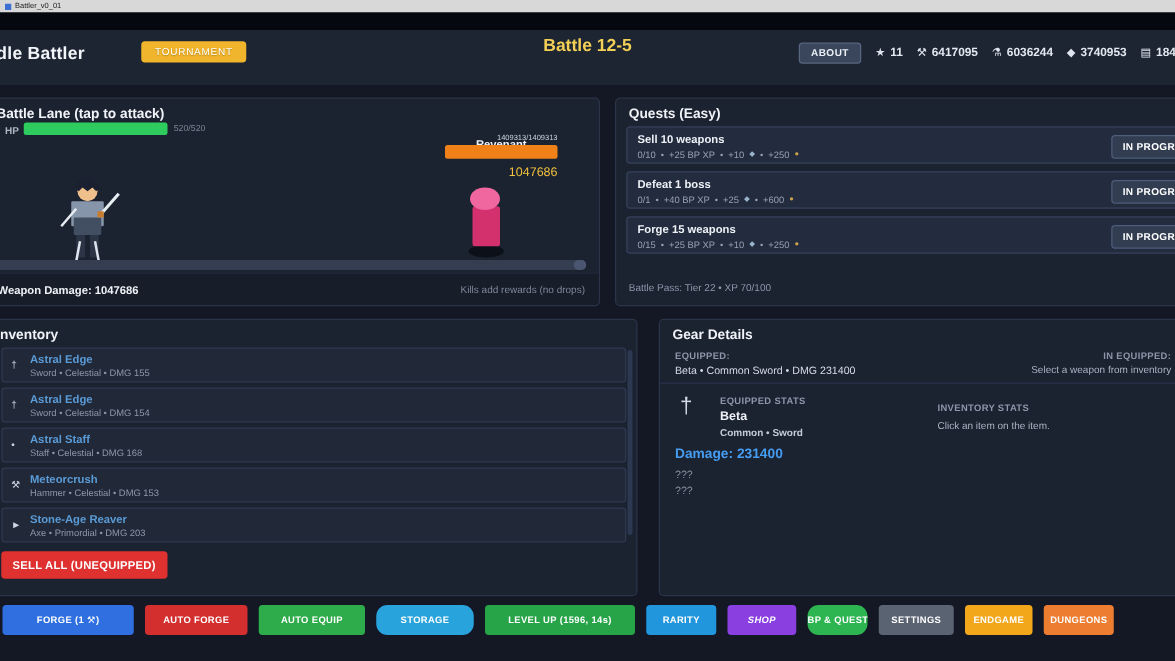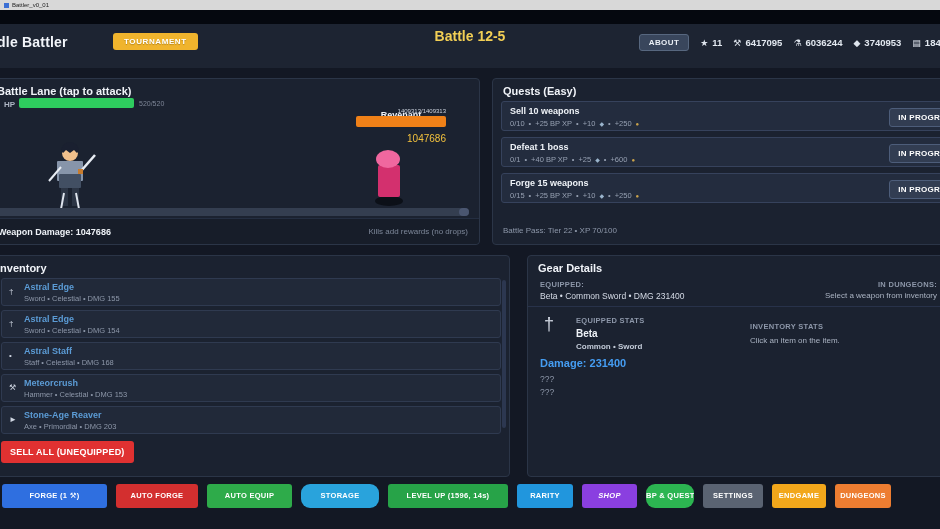--- a/index.html
+++ b/index.html
@@ -8,21 +8,21 @@
 
   
   .titlebar { position:absolute; top:0; left:0; right:0; height:10px; background:#d8d8d8; display:flex; align-items:center; gap:3px; padding-left:4px; }
   .tbicon { width:5px; height:5px; background:#3b6fd4; }
   .tbtext { font-size:6px; color:#222; }
   .topstrip { position:absolute; top:10px; left:0; right:0; height:14px; background:#05080f; }
 
   
   .header { position:absolute; top:24px; left:0; width:940px; height:44px; background:#1d2432; }
   .app-title { position:absolute; left:-7px; top:10px; font-size:14px; font-weight:bold; color:#f2f5fa; letter-spacing:0.2px; }
-  .tournament { position:absolute; left:113px; top:9px; height:17px; padding:0 11px; background:#f0b42d; border-radius:3px; color:#fff; font-size:8px; font-weight:bold; line-height:17px; letter-spacing:0.6px; text-shadow:0 1px 1px rgba(0,0,0,.25); }
+  .tournament { position:absolute; left:113px; top:9px; height:17px; padding:0 11px; background:#f0b42d; border-radius:3px; color:#fff; font-size:8px; font-weight:normal; line-height:17px; letter-spacing:0.6px; text-shadow:0 1px 1px rgba(0,0,0,.25); }
   .battle-center { position:absolute; left:0; right:0; top:4px; text-align:center; }
   .battle-name { font-size:14px; font-weight:bold; color:#f2cf55; }
   .forge-level { font-size:9px; font-weight:bold; color:#459df2; margin-top:2px; }
   .header-right { position:absolute; right:-6px; top:10px; display:flex; align-items:center; gap:11px; }
   .about-btn { background:#39465c; border:1px solid #57677f; border-radius:3px; padding:3px 9px; font-size:8px; font-weight:bold; color:#eaeff5; letter-spacing:0.4px; }
   .res { display:flex; align-items:center; gap:4px; font-size:9.5px; font-weight:bold; color:#e2e8f0; }
   .res .ric { font-size:9px; color:#dfe5ee; }
 
   
   .panel { position:absolute; background:#1b2230; border:1px solid #2b3547; border-radius:4px; }
@@ -266,21 +266,21 @@
 
     </div>
     <div class="inv-scrollbar"></div>
     <div class="sell-all">SELL ALL (UNEQUIPPED)</div>
   </div>
 
   <div class="panel" id="gear-panel">
     <div class="panel-title">Gear Details</div>
     <div class="eq-label">EQUIPPED:</div>
     <div class="eq-summary">Beta • Common Sword • DMG 231400</div>
-    <div class="ininv-label">IN DUNGEONS:</div>
+    <div class="ininv-label">IN EQUIPPED:</div>
     <div class="ininv-hint">Select a weapon from inventory</div>
     <div class="gear-divider"></div>
     <div class="dagger">†</div>
     <div class="es-label">EQUIPPED STATS</div>
     <div class="es-name">Beta</div>
     <div class="es-type">Common • Sword</div>
     <div class="dmg-line">Damage: 231400</div>
     <div class="q1">???</div>
     <div class="q2">???</div>
     <div class="is-label">INVENTORY STATS</div>

